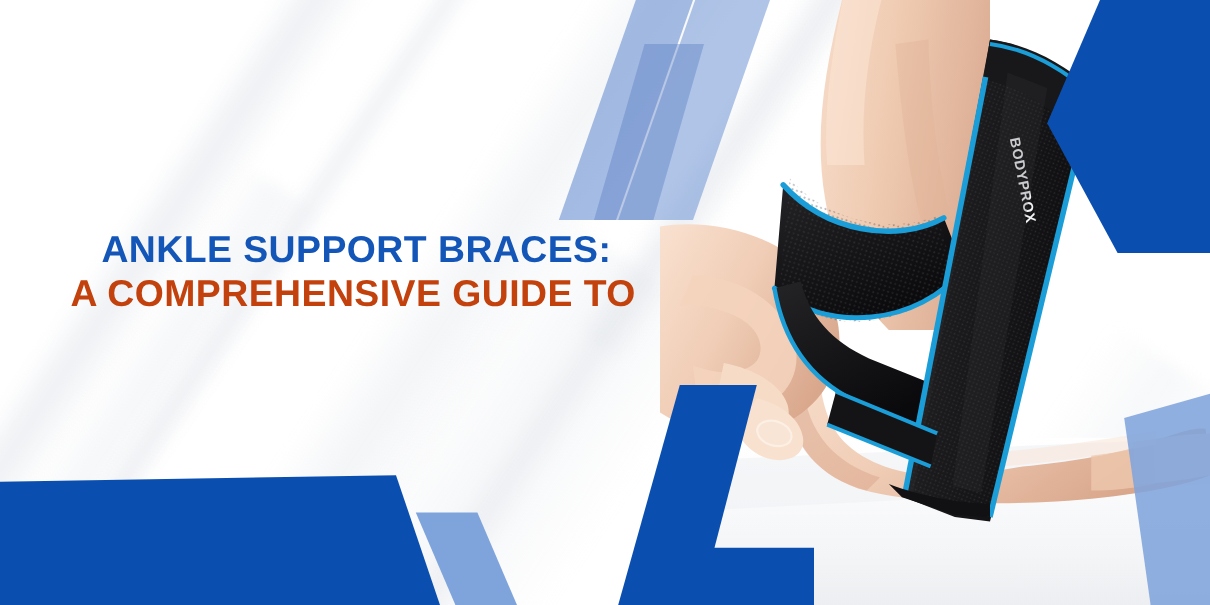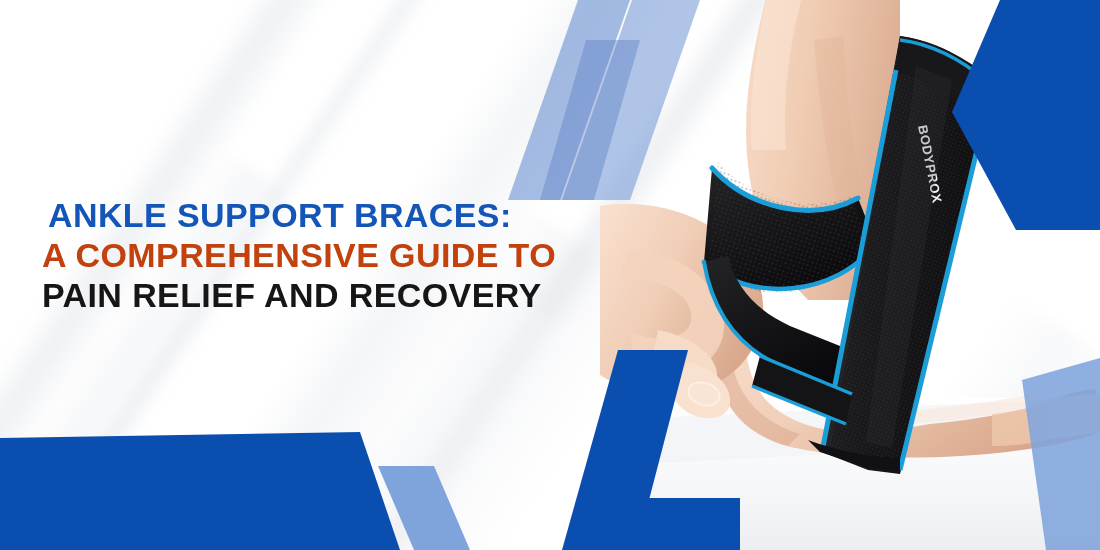--- a/index.html
+++ b/index.html
@@ -45,24 +45,25 @@
   .photo-wrap svg { display: block; }
 
   
   .deco { position: absolute; inset: 0; pointer-events: none; }
   .deco svg { display: block; }
 
   
   .headline {
     position: absolute;
     left: 40px;
-    top: 196px;
+    top: 208px;
     width: 560px;
     line-height: 1.17;
     letter-spacing: .4px;
+    text-align: center;
   }
   .headline .ln {
     display: block;
     font-size: 34px;
     font-weight: 700;
     text-transform: uppercase;
     white-space: nowrap;
   }
   .headline .ln1 { color: #1456B8; padding-left: 8px; }
   .headline .ln2 { color: #c2410c; padding-left: 2px; }
@@ -249,16 +250,15 @@
       <polygon points="618,350 688,350 636,550 562,550" fill="#0A4FB0"></polygon>
       <polygon points="636,498 740,498 740,550 620,550" fill="#0A4FB0"></polygon>
 
       <polygon points="1022,380 1100,358 1100,550 1046,550" fill="#7fa4dc" opacity="0.88"></polygon>
     </svg>
   </div>
 
   <div class="headline">
     <span class="ln ln1">ANKLE SUPPORT BRACES:</span>
     <span class="ln ln2">A COMPREHENSIVE GUIDE TO</span>
-    <span class="ln ln3">PAIN RELIEF AND RECOVERY</span>
   </div>
 
 </div>
 
 </body></html>

